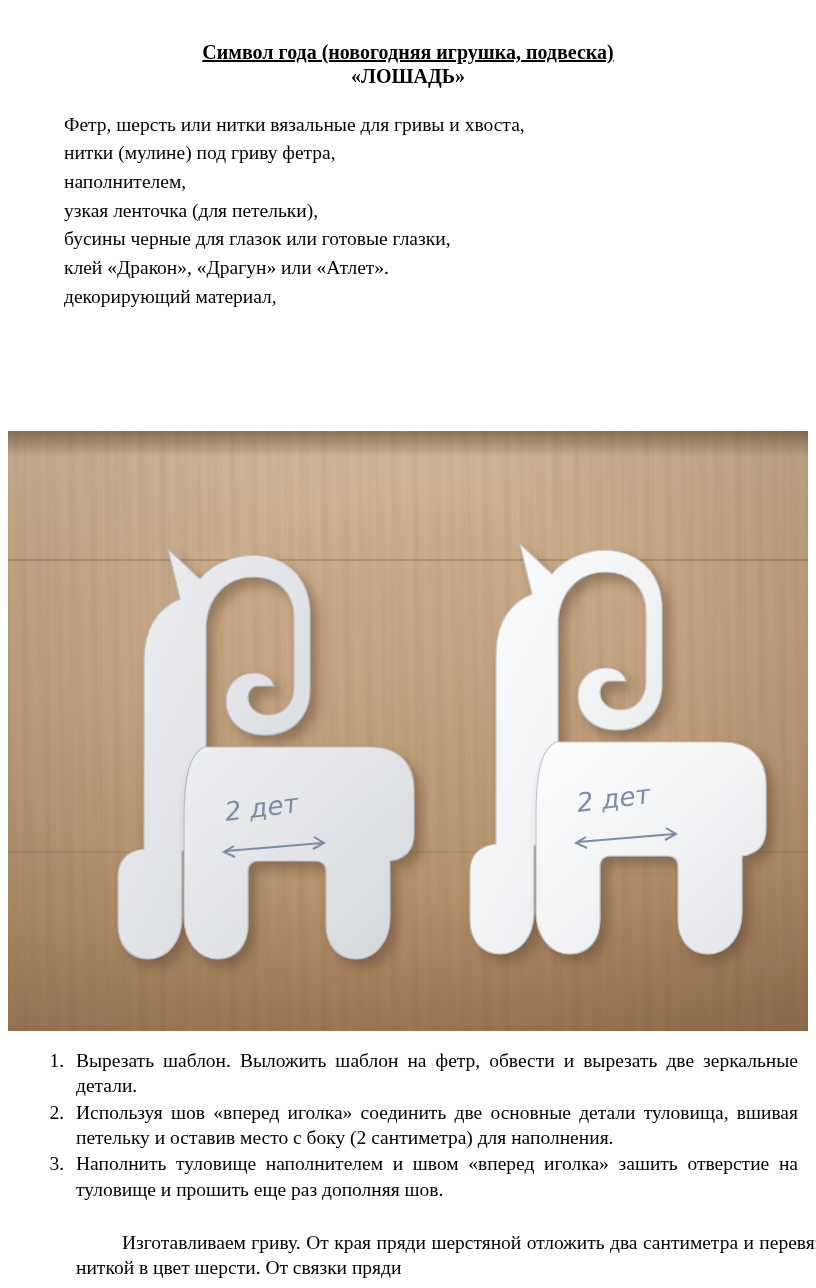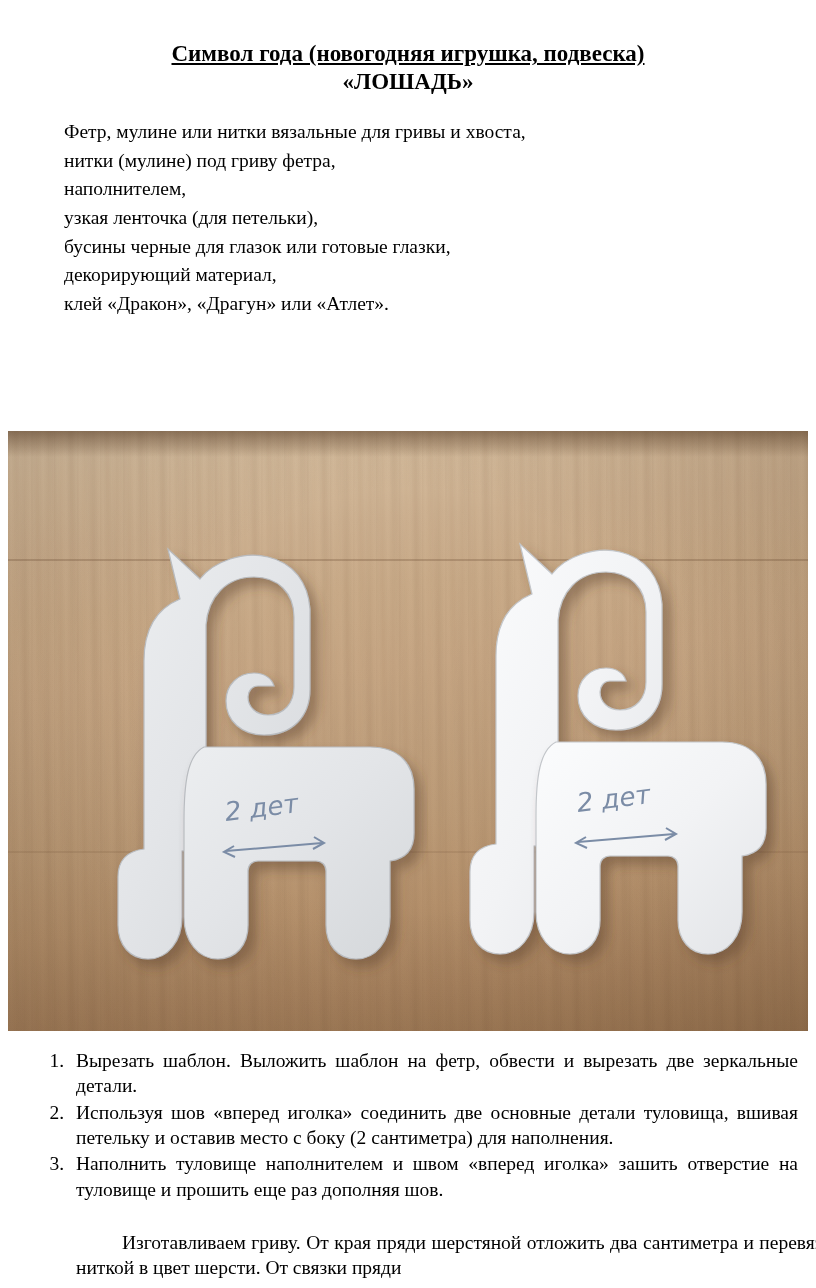--- a/index.html
+++ b/index.html
@@ -22,21 +22,21 @@
     box-sizing: border-box;
   }
 
   
   .title-block {
     text-align: center;
     margin-top: 40px;
     line-height: 1.22;
   }
   .title-line {
-    font-size: 23px;
+    font-size: 20px;
     font-weight: bold;
     letter-spacing: 0px;
   }
   .title-line.underlined {
     text-decoration: underline;
   }
 
   
   .materials {
     margin: 22px 0 0 64px;
@@ -168,27 +168,27 @@
 <body>
 
 <div class="page">
 
   <div class="title-block">
     <div class="title-line underlined">Символ года (новогодняя игрушка, подвеска)</div>
     <div class="title-line">«ЛОШАДЬ»</div>
   </div>
 
   <div class="materials">
-    <div>Фетр, мулине или нитки вязальные для гривы и хвоста,</div>
+    <div>Фетр, шерсть или нитки вязальные для гривы и хвоста,</div>
     <div>нитки (мулине) под гриву фетра,</div>
     <div>наполнителем,</div>
     <div>узкая ленточка (для петельки),</div>
     <div>бусины черные для глазок или готовые глазки,</div>
+    <div>клей «Дракон», «Драгун» или «Атлет».</div>
     <div>декорирующий материал,</div>
-    <div>клей «Дракон», «Драгун» или «Атлет».</div>
   </div>
 
   <div class="photo-wrap">
     <div class="photo">
       <div class="top-shadow"></div>
       <div class="grain"></div>
       <div class="wood-seam" style="top:128px;"></div>
       <div class="wood-seam" style="top:420px; opacity:.5;"></div>
       <div class="vignette"></div>
 

